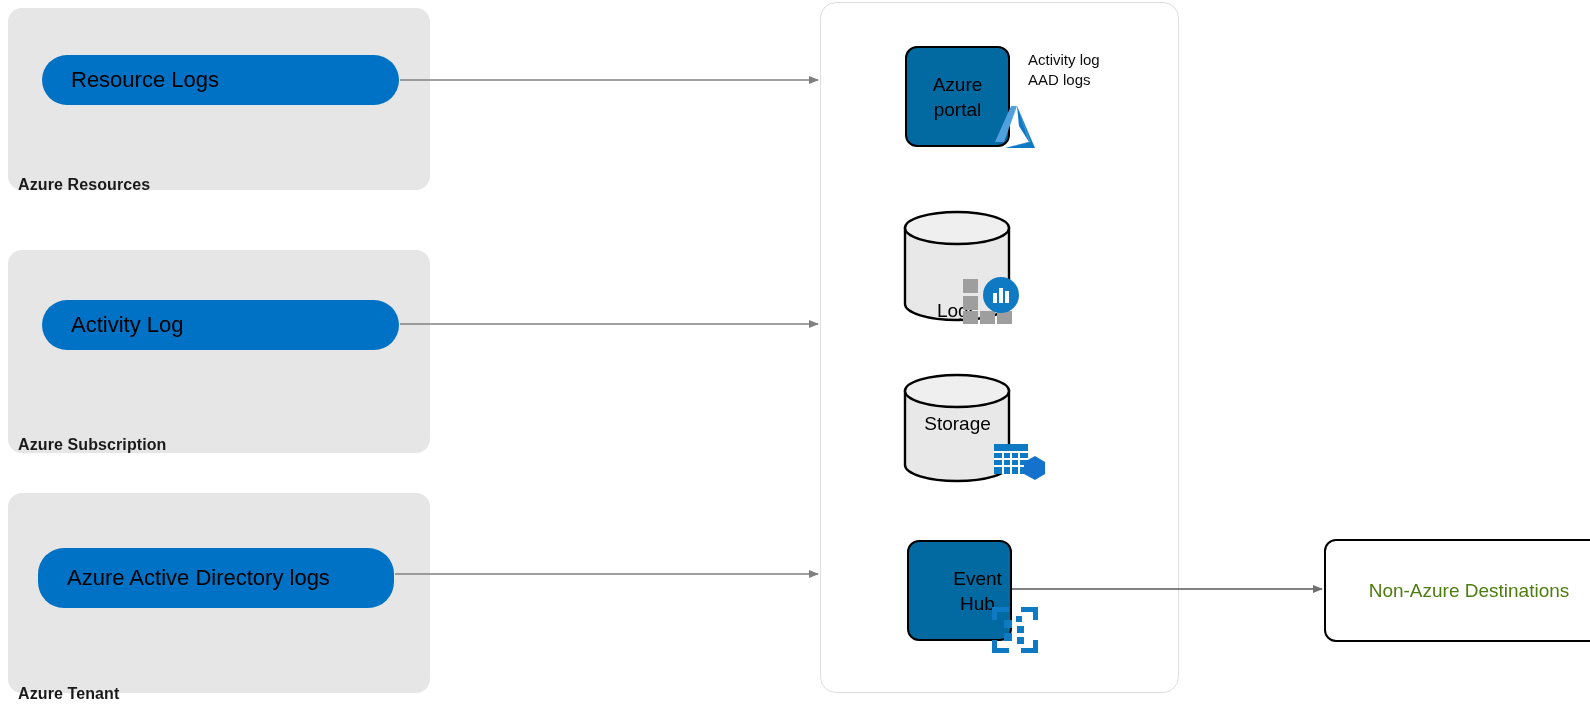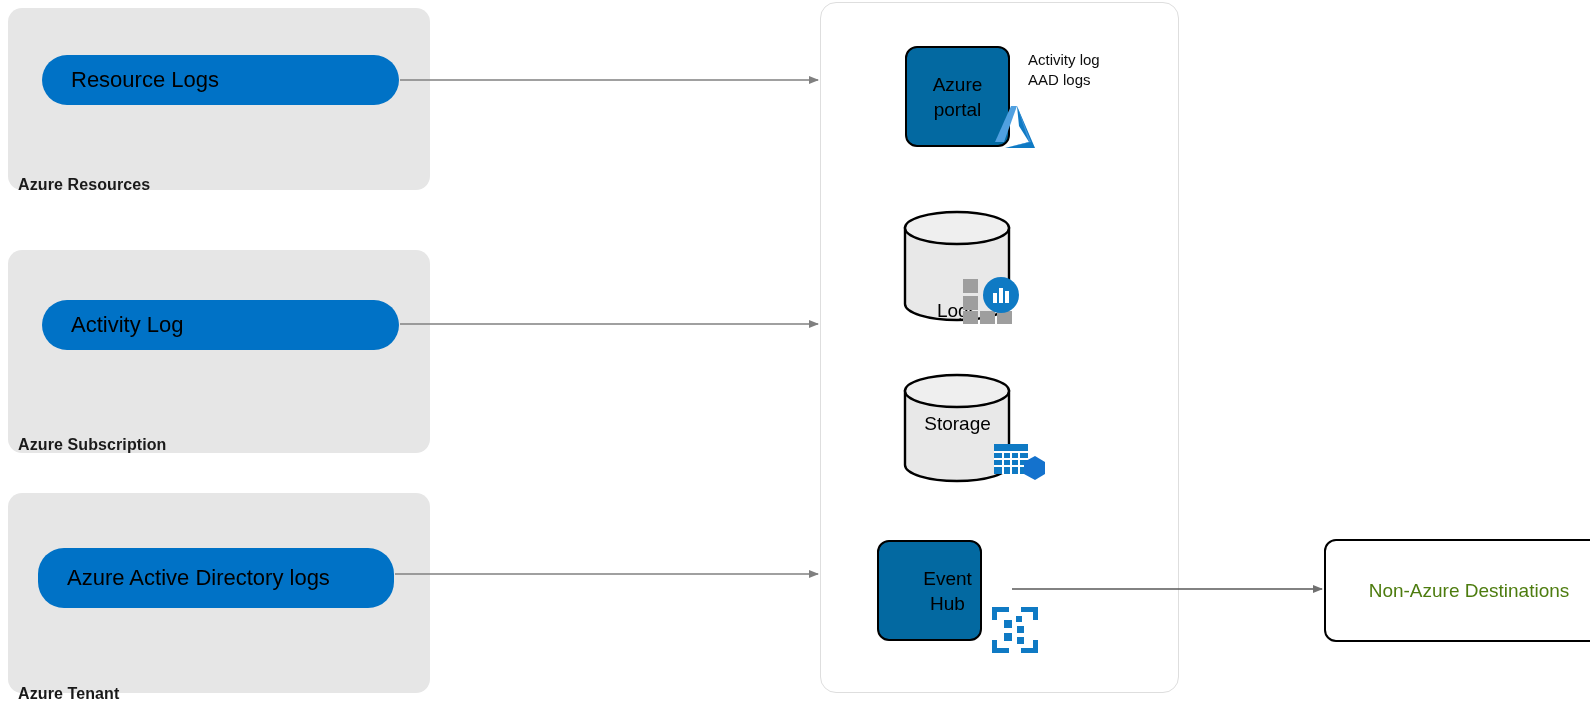--- a/index.html
+++ b/index.html
@@ -195,21 +195,21 @@
       <line x1="0" y1="15" x2="34" y2="15"></line>
       <line x1="0" y1="22" x2="34" y2="22"></line>
       <line x1="9" y1="8" x2="9" y2="30"></line>
       <line x1="17" y1="8" x2="17" y2="30"></line>
       <line x1="25" y1="8" x2="25" y2="30"></line>
     </g>
     <polygon points="30,18 41,12 51,18 51,30 41,36 30,30" fill="#1472cd"></polygon>
   </svg>
 </div>
 
-<div class="node-box" style="left:877px; top:540px; width:105px; height:101px;padding-left:36px;">
+<div class="node-box" style="left:907px; top:540px; width:105px; height:101px;padding-left:36px;">
   <span class="node-text"><span>Event</span><br><span>Hub</span></span>
 </div>
 
 <div class="icon-abs" style="left:992px; top:607px;">
   <svg width="46" height="46" viewBox="0 0 46 46">
     <path d="M2,13 L2,2 L17,2 M29,2 L44,2 L44,13" fill="none" stroke="#0f7ac4" stroke-width="6"></path>
     <path d="M2,33 L2,44 L17,44 M29,44 L44,44 L44,33" fill="none" stroke="#0f7ac4" stroke-width="6"></path>
     <rect x="12" y="13" width="8" height="8" fill="#0f7ac4"></rect>
     <rect x="12" y="26" width="8" height="8" fill="#0f7ac4"></rect>
     <rect x="25" y="19" width="7" height="7" fill="#0f7ac4"></rect>

